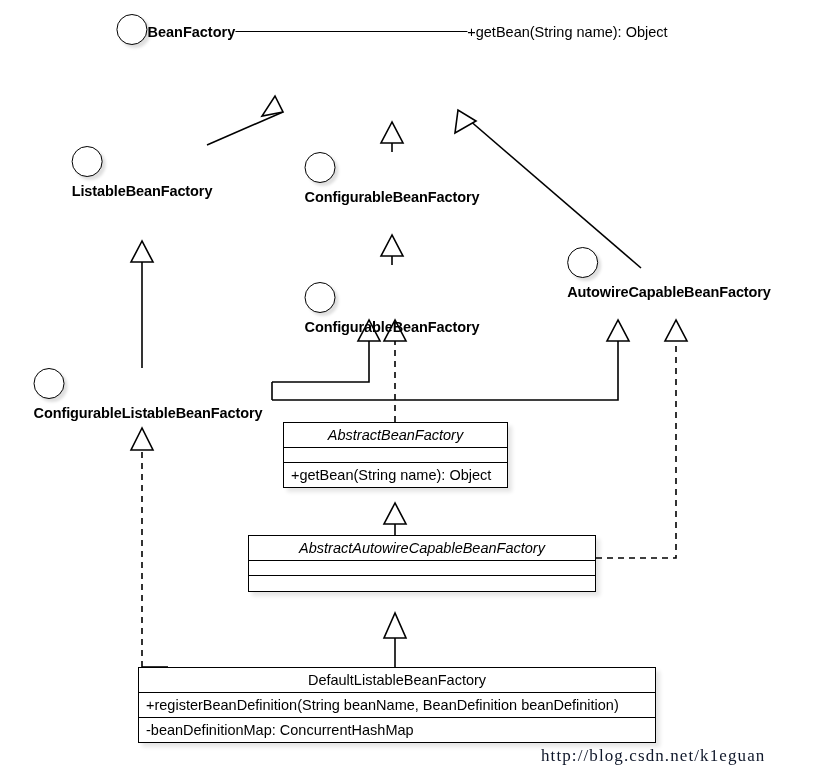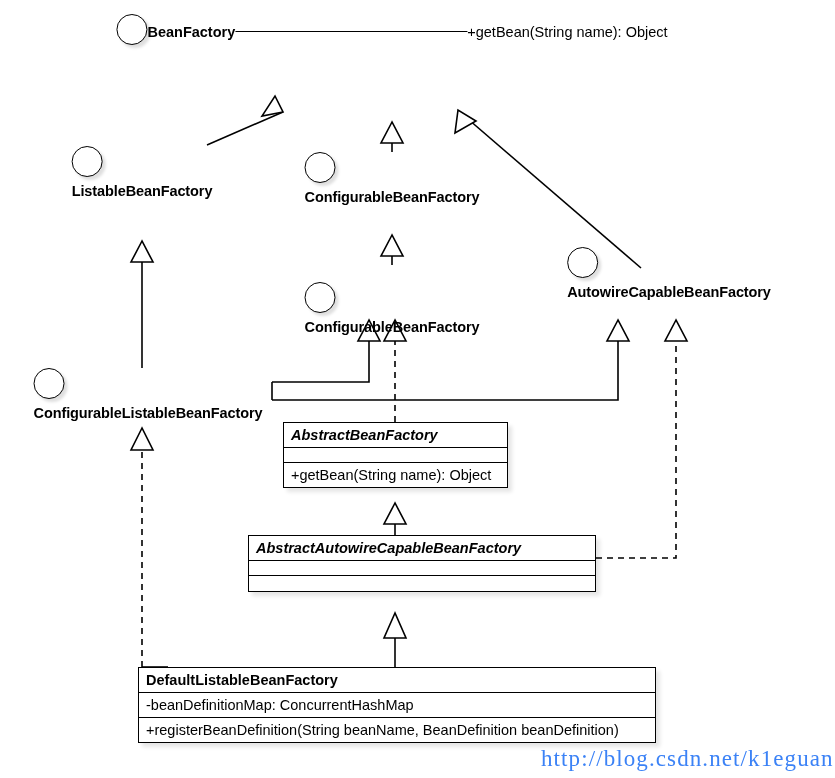--- a/index.html
+++ b/index.html
@@ -102,37 +102,37 @@
     padding: 4px 7px;
     font-size: 14.5px;
     color: #000;
     white-space: nowrap;
     overflow: hidden;
   }
   .clsbox .cmp:last-child {
     border-bottom: none;
   }
   .clsbox .cmp.title {
-    text-align: left;
-    font-weight: bold;
+    text-align: center;
+    font-weight: normal;
   }
   .clsbox .cmp.title.abstract {
     font-style: italic;
   }
   .clsbox .cmp.empty {
     height: 15px;
     padding-top: 0;
     padding-bottom: 0;
   }
 
   .watermark {
     position: absolute;
     font-family: "Liberation Serif", serif;
-    font-size: 23px;
-    color: #3b82f6;
+    font-size: 17px;
+    color: #0f172a;
     letter-spacing: 1.1px;
     white-space: nowrap;
   }
 </style>
 </head>
 <body>
 
 <div id="diagram">
 
   <svg id="edges" viewBox="0 0 835 778" width="835" height="778" xmlns="http://www.w3.org/2000/svg">
@@ -235,19 +235,19 @@
   </div>
 
   <div class="clsbox" style="left:248px; top:535px; width:348px;">
     <div class="cmp title abstract">AbstractAutowireCapableBeanFactory</div>
     <div class="cmp empty"></div>
     <div class="cmp empty"></div>
   </div>
 
   <div class="clsbox" style="left:138px; top:667px; width:518px;">
     <div class="cmp title">DefaultListableBeanFactory</div>
+    <div class="cmp">+registerBeanDefinition(String beanName, BeanDefinition beanDefinition)</div>
     <div class="cmp">-beanDefinitionMap: ConcurrentHashMap</div>
-    <div class="cmp">+registerBeanDefinition(String beanName, BeanDefinition beanDefinition)</div>
   </div>
 
   <div class="watermark" style="left:541px; top:746px;">http://blog.csdn.net/k1eguan</div>
 
 </div>
 
 </body></html>

